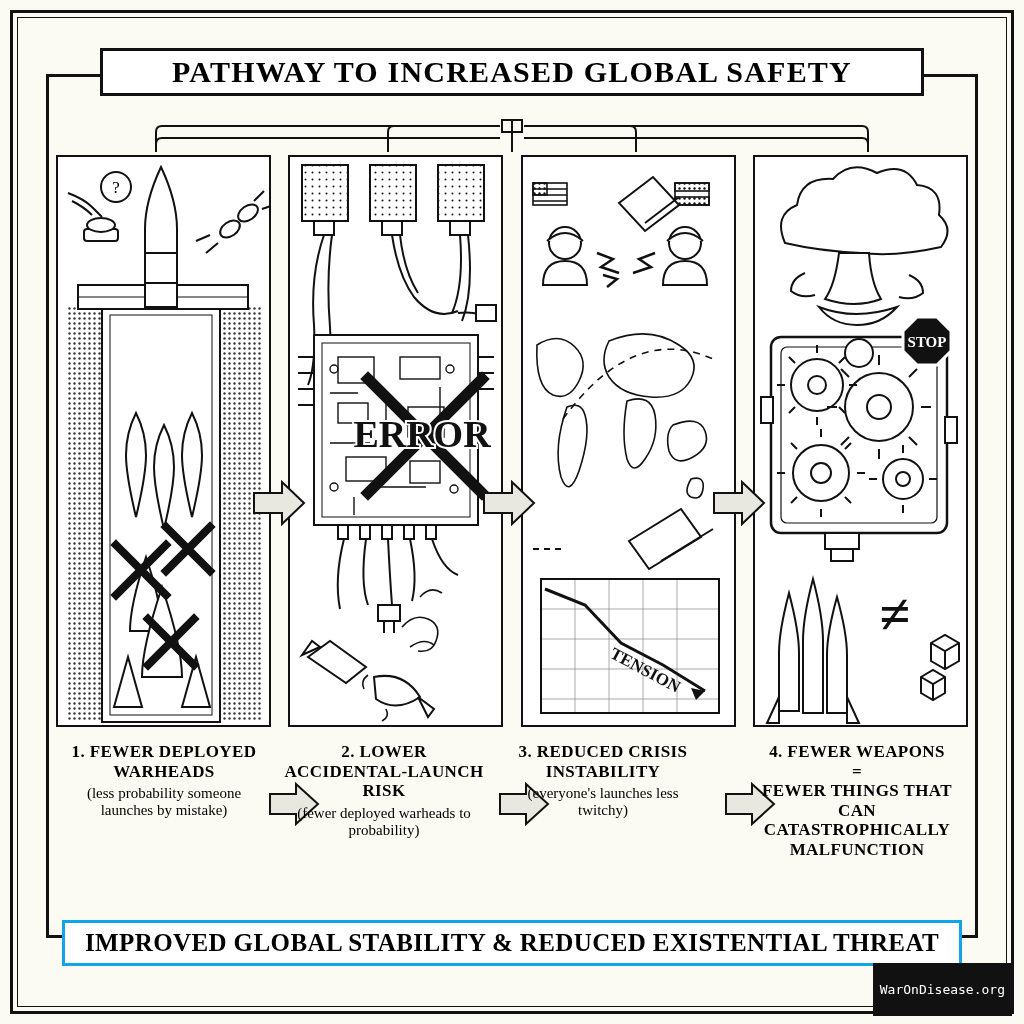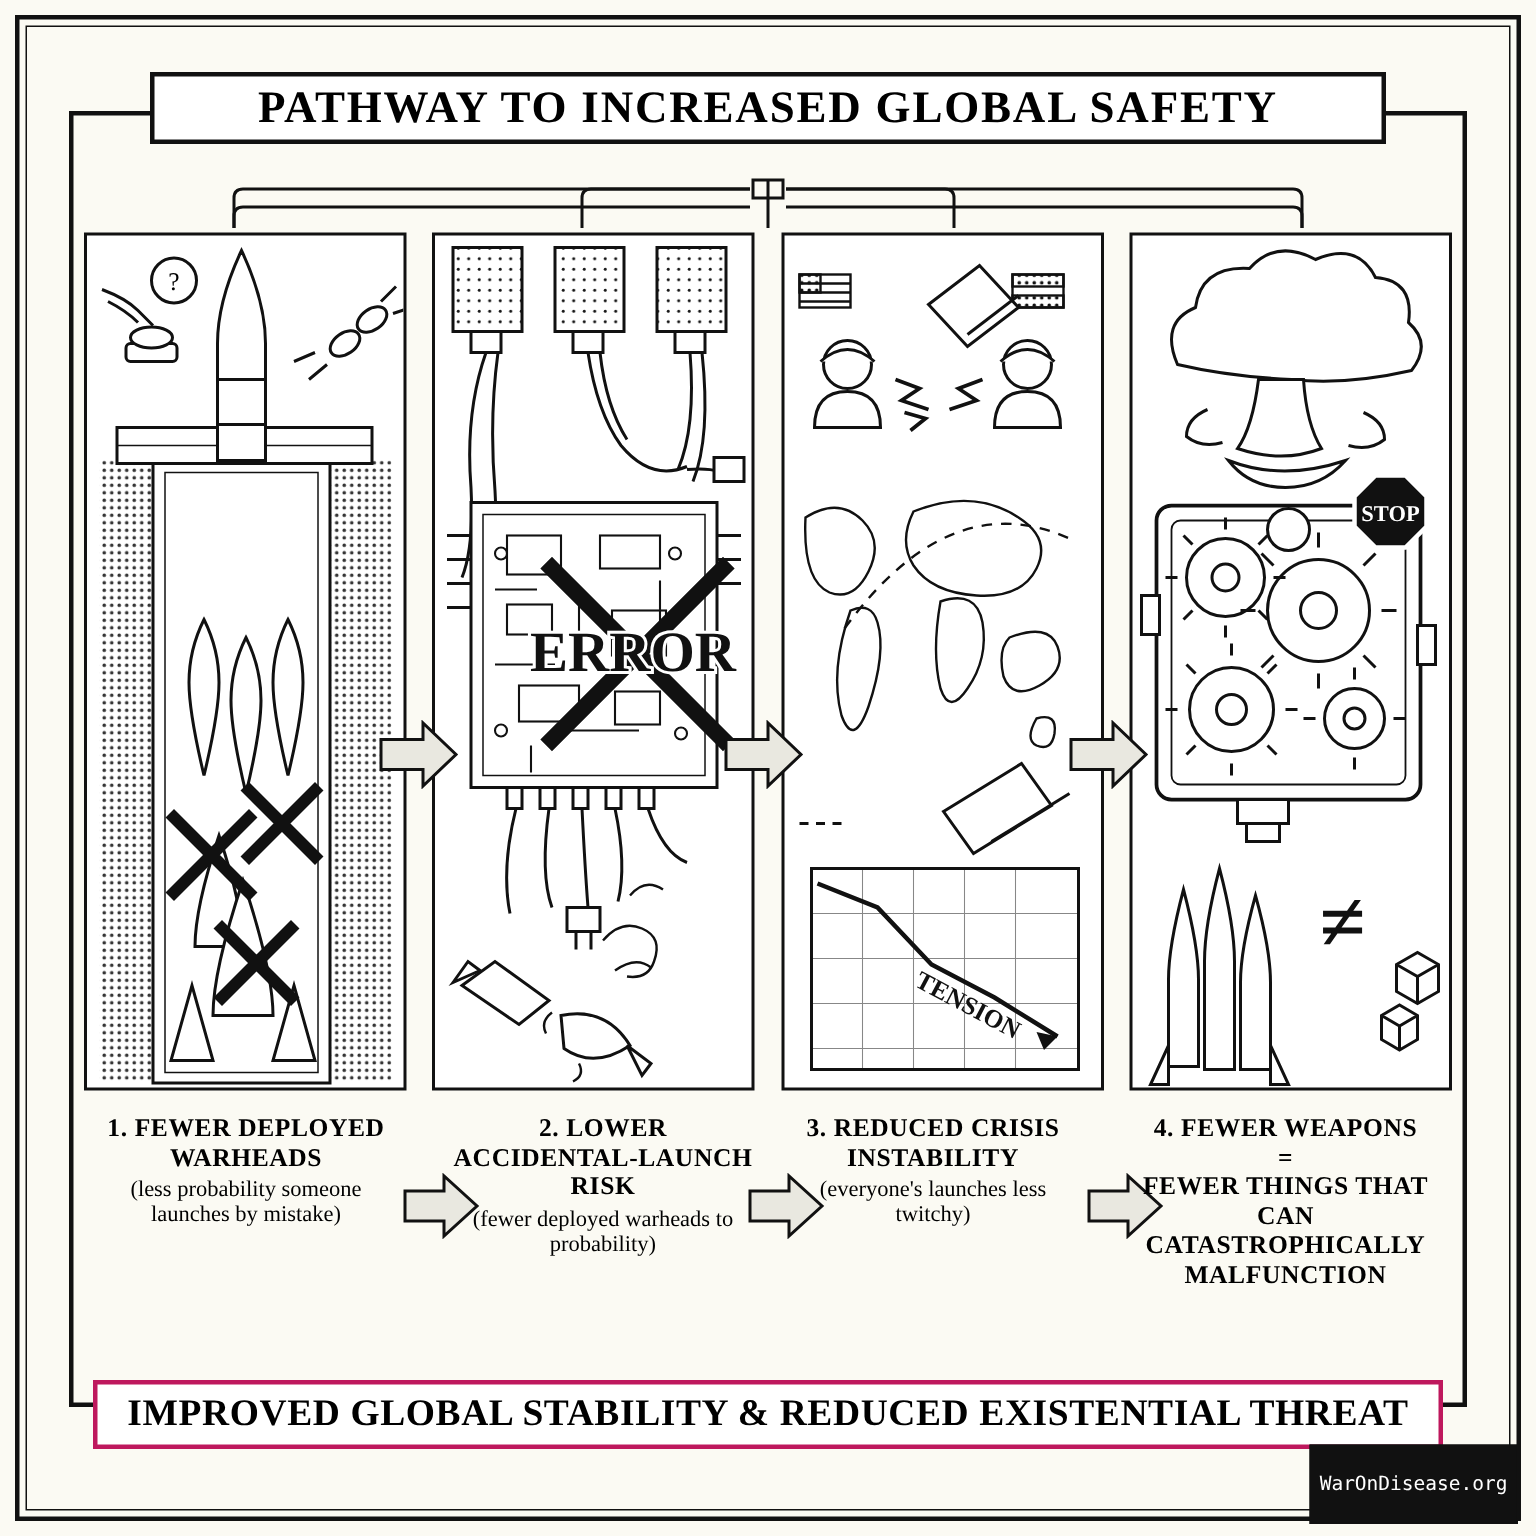--- a/index.html
+++ b/index.html
@@ -103,35 +103,35 @@
     letter-spacing:.4px;
     display:block;
     text-align:center;
   }
   .cap .sub{
     font-size:15px;
     display:block;
     margin-top:4px;
   }
   .cap1{left:8px;}
-  .cap2{left:246px;}
-  .cap3{left:466px;}
+  .cap2{left:228px;}
+  .cap3{left:447px;}
   .cap4{left:690px;width:222px;}
   .cap-arrow{
     position:absolute;
     top:40px;width:52px;height:44px;
   }
   .ca1{left:212px;}
   .ca2{left:442px;}
   .ca3{left:668px;}
   
   .bottom-banner{
     position:absolute;
     left:62px; bottom:58px; width:900px; height:46px;
-    border:3px solid #be185d;
+    border:3px solid #0ea5e9;
     background:#fff;
     display:flex;align-items:center;justify-content:center;
     box-sizing:border-box;
     z-index:6;
   }
   .bottom-banner span{
     font-size:25px;font-weight:bold;letter-spacing:.4px;white-space:nowrap;
   }
   
   .watermark{

